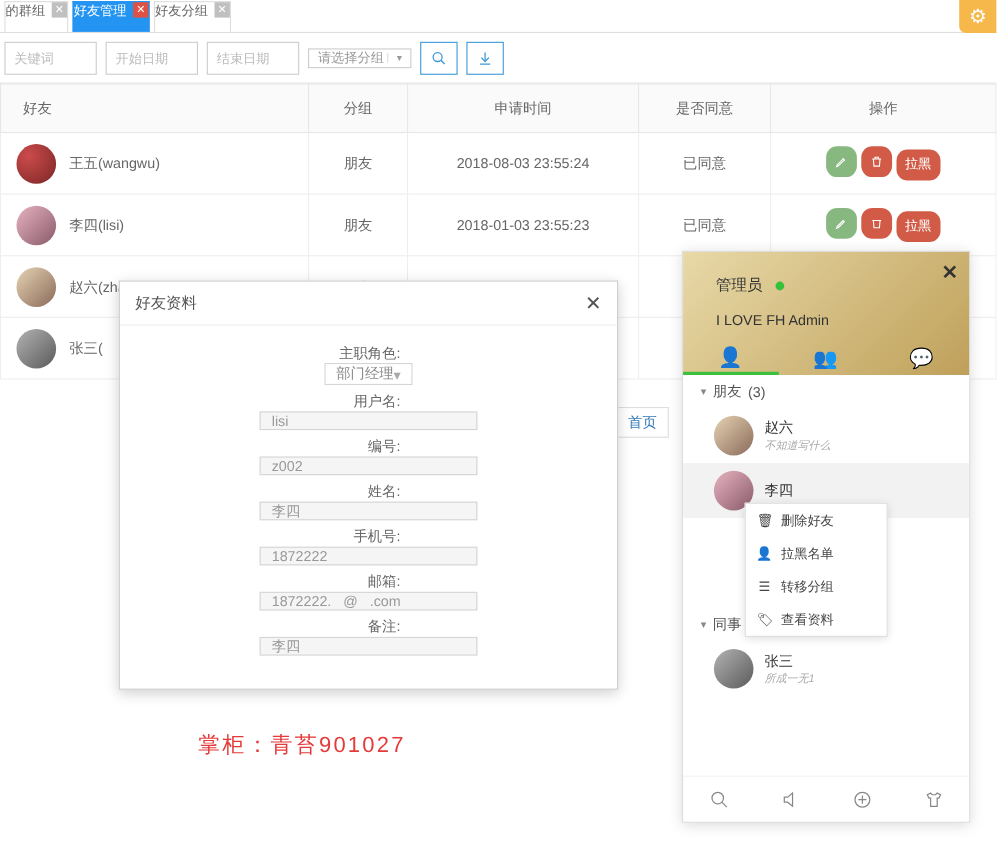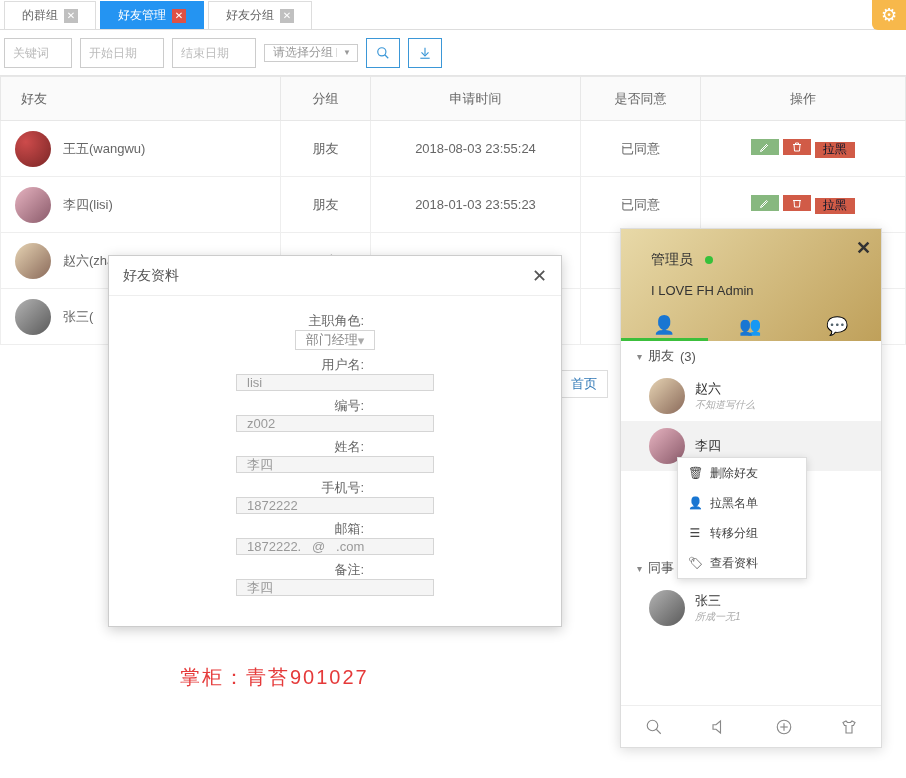--- a/index.html
+++ b/index.html
@@ -1,46 +1,46 @@
 <!DOCTYPE html>
 <html><head>
 <meta charset="utf-8">
 <style>
 * { box-sizing: border-box; margin: 0; padding: 0; font-family: "Microsoft YaHei", Arial, sans-serif; }
 body { background: #fff; font-size: 13px; color: #555; width: 906px; height: 778px; position: relative; overflow: hidden; }
 
 
 .tabs { height: 30px; border-bottom: 1px solid #ddd; display: flex; align-items: flex-end; padding-left: 4px; }
-.tab { height: 28px; padding: 0 17px; display: flex; align-items: center; gap: 6px; border: 1px solid #ddd; border-bottom: none; margin-right: 4px; background: #fff; color: #666; font-size: 12px; position: relative; }
+.tab { height: 28px; padding: 0 0; display: flex; gap: 6px; border: 1px solid #ddd; border-bottom: none; margin-right: 4px; background: #fff; color: #666; font-size: 12px; position: relative; }
 .tab.active { background: #2494f2; color: #fff; border-color: #2494f2; }
 .tab-x { font-size: 10px; background: #c0c0c0; color: #fff; width: 14px; height: 14px; display: inline-flex; align-items: center; justify-content: center; }
 .tab.active .tab-x { background: #de5145; }
 
 .gear-corner { position: absolute; top: 0; right: 0; width: 34px; height: 30px; background: #f7b84b; color: #fff; display: flex; align-items: center; justify-content: center; border-bottom-left-radius: 6px; font-size: 18px; }
 
 
 .toolbar { height: 46px; display: flex; align-items: center; gap: 8px; padding: 8px 4px; border-bottom: 1px solid #e5e5e5; }
-.tbinput { height: 30px; border: 1px solid #ccc; padding: 0 8px; width: 68px; font-size: 12px; color: #999; }
+.tbinput { height: 30px; border: 1px solid #ccc; padding: 0 8px; width: 84px; font-size: 12px; color: #999; }
 .tbinput::placeholder { color: #bbb; }
 .tbselect { height: 18px; border: 1px solid #ccc; padding: 0 24px 0 8px; font-size: 12px; color: #999; position: relative; display: flex; align-items: center; }
 .tbselect::after { content: "▼"; position: absolute; right: 6px; font-size: 8px; border-left: 1px solid #ddd; padding-left: 6px; }
 .iconbtn { width: 34px; height: 30px; border: 1px solid #3b97d7; background: #fff; color: #3b97d7; display: inline-flex; align-items: center; justify-content: center; font-size: 14px; }
 
 
 .tbl { width: 100%; border-collapse: collapse; }
 .tbl th { height: 44px; text-align: center; color: #666; font-weight: normal; border: 1px solid #e7e7e7; background: #fafafa; font-size: 13px; }
 .tbl th:first-child { text-align: left; padding-left: 20px; }
 .tbl td { height: 56px; text-align: center; border: 1px solid #eee; color: #666; font-size: 13px; }
 .friend-cell { display: flex; align-items: center; gap: 12px; padding-left: 14px; text-align: left; }
 .avatar { width: 36px; height: 36px; border-radius: 50%; background: #ccc; display: inline-block; }
 .av1 { background: radial-gradient(circle at 30% 30%, #cd4b4b, #7a2626); }
 .av2 { background: linear-gradient(135deg,#e6b3c0,#8a5a6a); }
 .av3 { background: linear-gradient(135deg,#e6d3b3,#8a6a5a); }
 .av4 { background: linear-gradient(135deg,#b3b3b3,#5a5a5a); }
-.rowbtn { height: 16px; padding: 0 8px; color: #0f172a; font-size: 12px; display: inline-flex; align-items: center; justify-content: center; min-width: 28px; }
+.rowbtn { height: 28px; padding: 0 8px; color: #ffffff; font-size: 12px; display: inline-flex; align-items: center; justify-content: center; min-width: 28px; border-radius: 10px; }
 .b-green { background: #87b87f; }
 .b-red { background: #d15b47; }
 .b-redtext { background: #d15b47; }
 
 
 .pager { position: absolute; left: 560px; top: 370px; display: flex; gap: 20px; }
 .pager a { color: #337ab7; border: 1px solid #ddd; padding: 4px 10px; }
 
 
 .modal { position: absolute; left: 108px; top: 255px; width: 454px; background: #fff; border: 1px solid #ccc; box-shadow: 0 3px 12px rgba(0,0,0,.2); }

